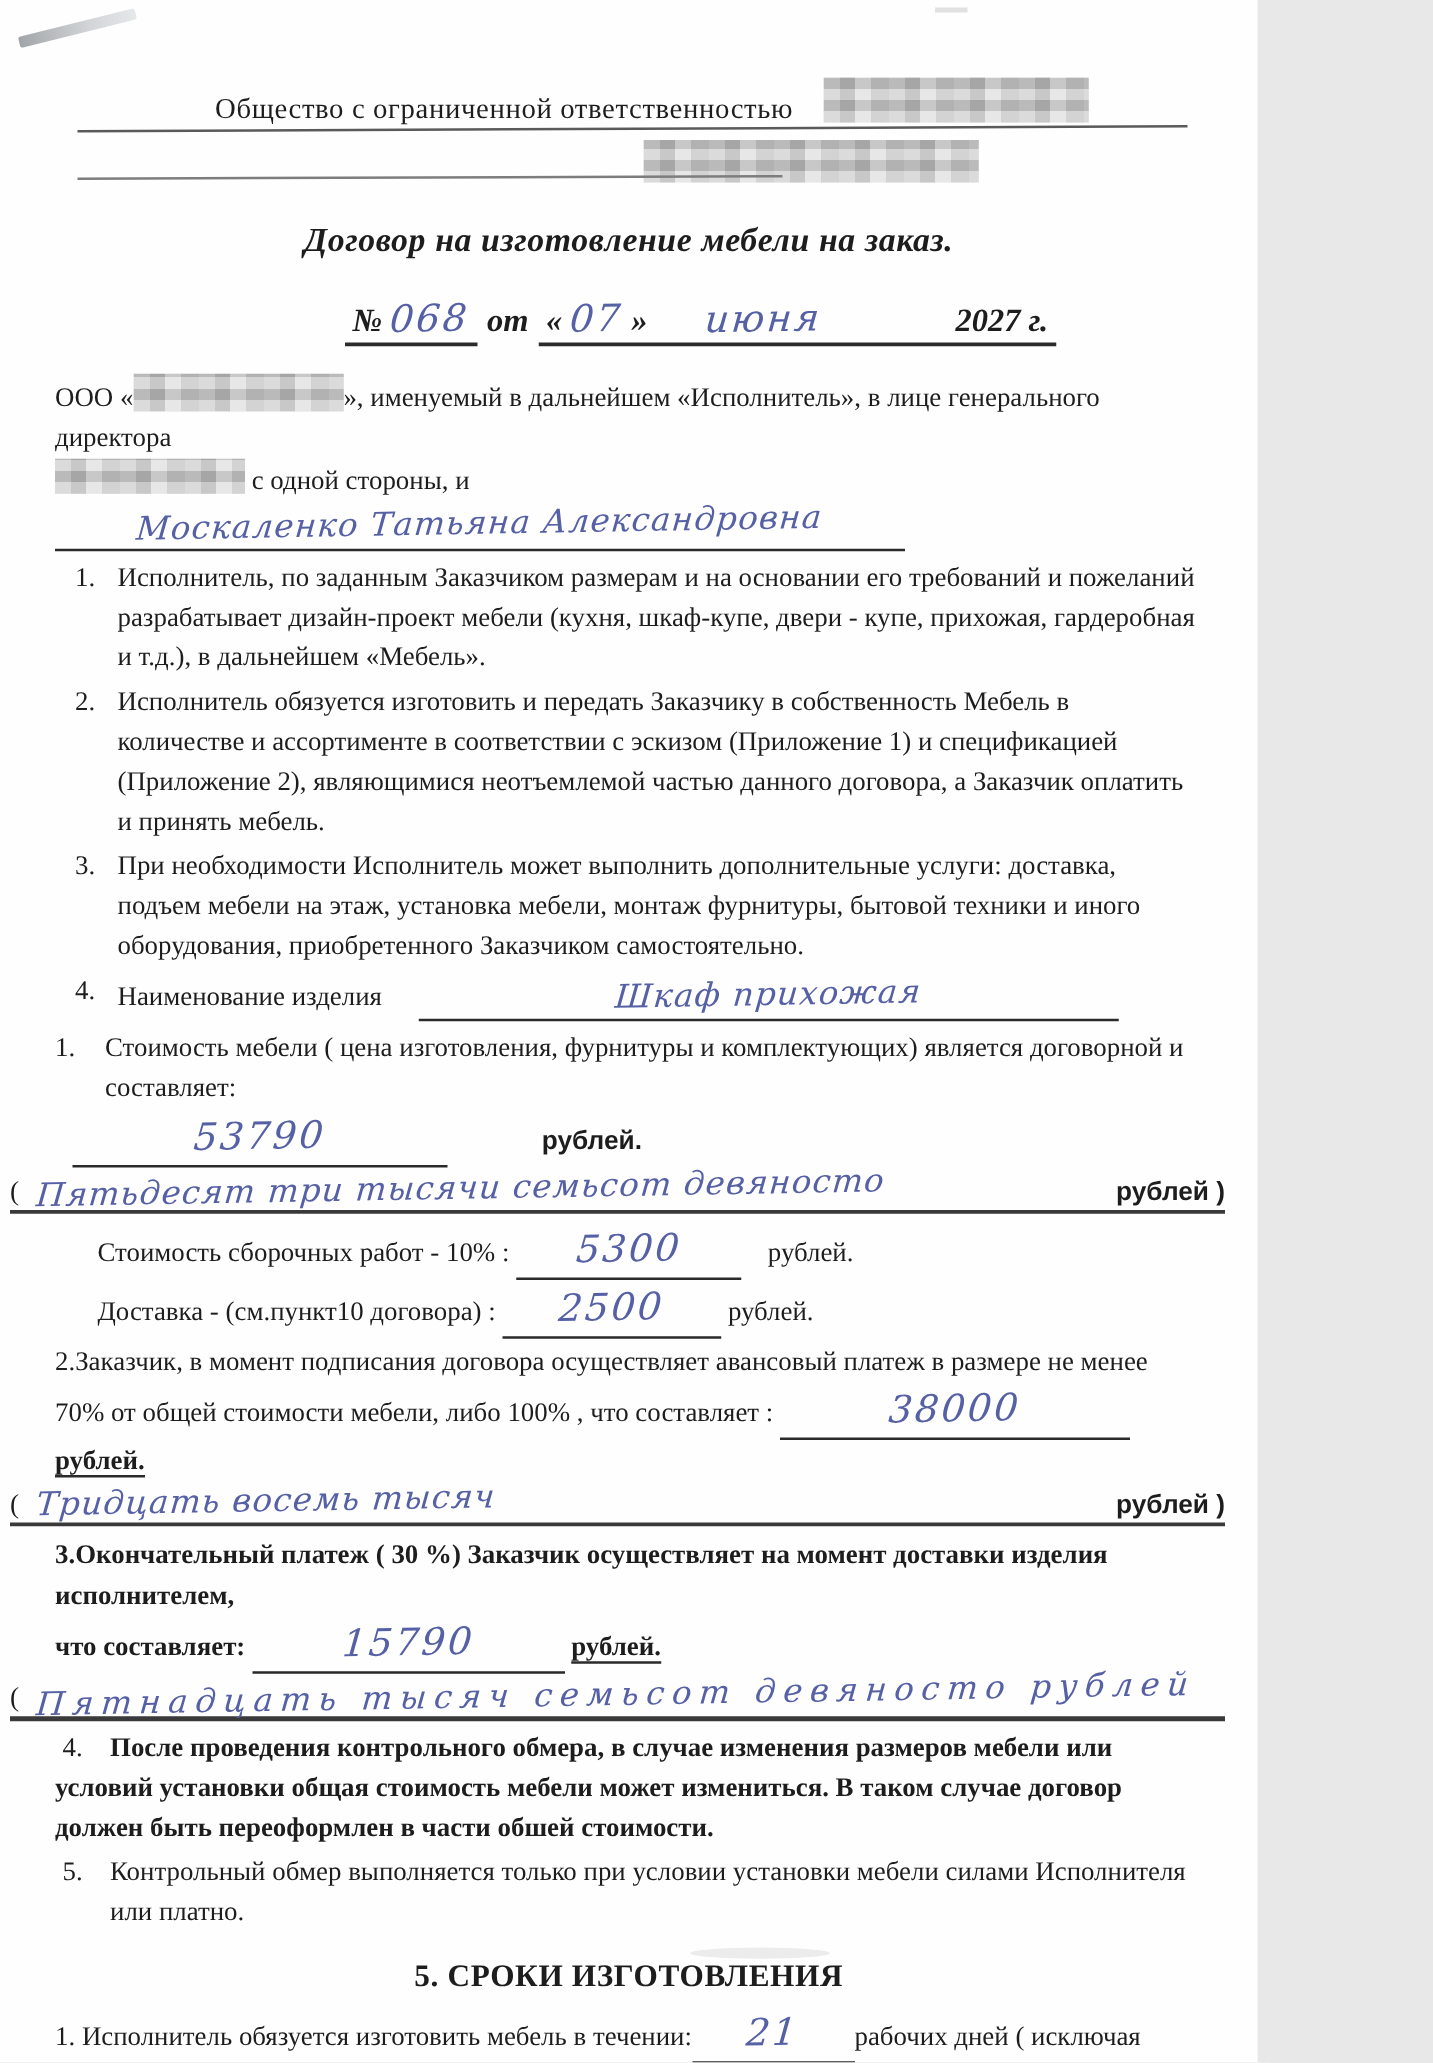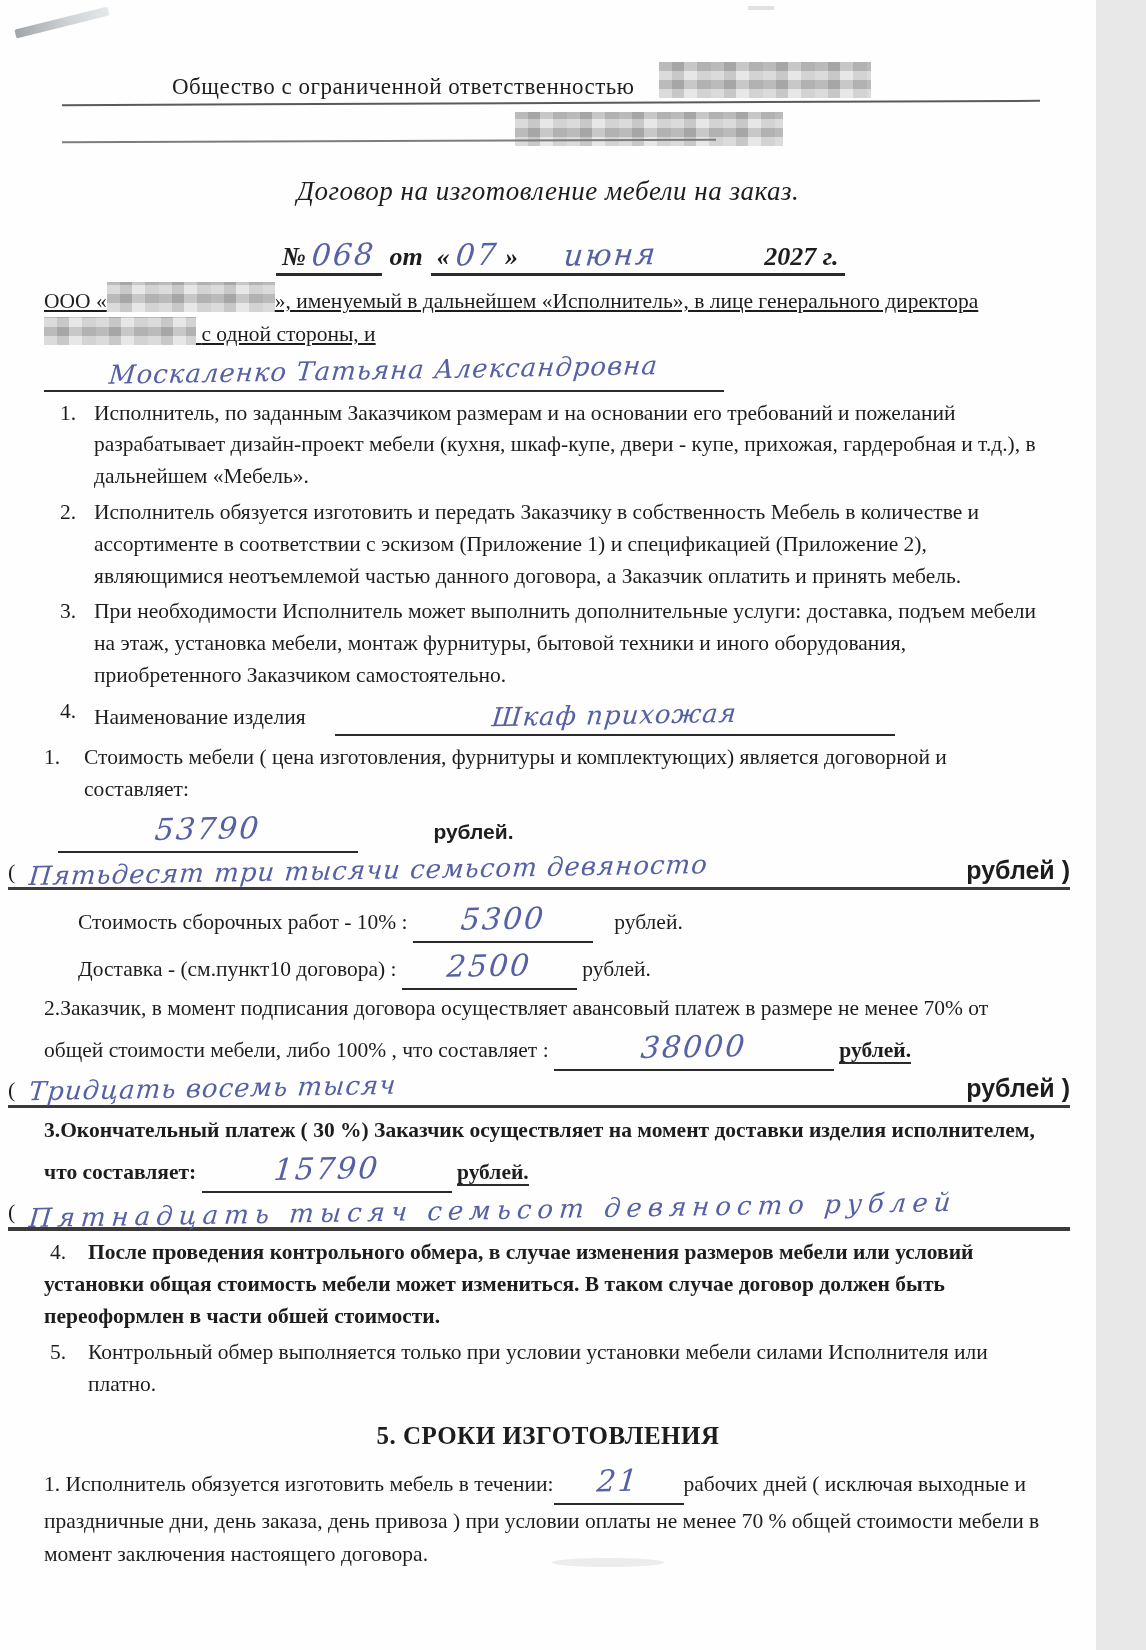--- a/index.html
+++ b/index.html
@@ -1,17 +1,17 @@
 <!DOCTYPE html>
 <html><head>
 <meta charset="utf-8">
 <style>
   html,body{margin:0;padding:0;background:#e8e8e8;}
   .sheet{
-    position:relative;width:1096px;height:1650px;background:#fefefe;
+    position:relative;width:1006px;height:1650px;background:#fefefe;
     font-family:"Liberation Serif",serif;color:#1d1d1d;overflow:hidden;
     box-sizing:border-box;
   }
   
   .artifact-tl{position:absolute;left:14px;top:18px;width:96px;height:9px;
     background:linear-gradient(90deg,#8a8f94,#c7cbce 60%,#dfe2e4);
     transform:rotate(-14deg);border-radius:2px;opacity:.8;}
   .artifact-tc{position:absolute;left:748px;top:6px;width:26px;height:4px;background:#d9d9d9;opacity:.8;}
   .artifact-bottom{position:absolute;left:552px;top:1558px;width:112px;height:9px;background:#ececec;border-radius:50%;}
   
@@ -21,41 +21,41 @@
       repeating-linear-gradient(0deg, rgba(255,255,255,.28) 0 9px, rgba(120,120,120,.22) 9px 18px),
       repeating-linear-gradient(90deg,#cdcdcd 0 13px,#b3b3b3 13px 25px,#dedede 25px 38px,#c2c2c2 38px 52px);
   }
   
   .org-line{padding:62px 0 0 172px;font-size:23px;letter-spacing:.5px;}
   .rule{height:0;border-bottom:2px solid #5a5a5a;}
   .rule1{margin:2px 56px 0 62px;transform:rotate(-.25deg);}
   .org-line2{margin:8px 0 0 515px;}
   .rule2{margin:-6px 380px 0 62px;transform:rotate(-.2deg);border-color:#7d7d7d;}
   
-  .doc-title{margin-top:34px;text-align:center;font-size:27px;font-weight:normal;font-style:italic;letter-spacing:.5px;}
+  .doc-title{margin-top:34px;text-align:center;font-size:27px;font-weight:bold;font-style:italic;letter-spacing:.5px;}
   
   .num-line{margin:30px 0 0 276px;font-size:26px;font-style:italic;font-weight:bold;white-space:nowrap;}
   .num-line .seg{display:inline-block;border-bottom:3px solid #2b2b2b;padding:0 6px 1px 6px;}
   .num-line .gap{display:inline-block;padding:0 8px;}
   .hw{font-family:"DejaVu Serif",serif;font-style:italic;color:#5560a5;display:inline-block;transform:rotate(-1deg) skewX(-6deg);font-weight:normal;}
   .hw-lg{font-size:30px;letter-spacing:2px;}
   .hw-md{font-size:26px;letter-spacing:1px;}
   
   .para{font-size:21.5px;line-height:1.5;margin:0 44px 0 44px;}
-  .intro{margin-top:6px;text-decoration:underline;}
+  .intro{margin-top:22px;}
   .blank{display:inline-block;border-bottom:2px solid #2a2a2a;text-align:center;}
   .sec-head{text-align:center;font-size:25px;font-weight:bold;letter-spacing:.5px;}
   .olist{margin:6px 44px 0 44px;}
   .oitem{display:flex;font-size:21.5px;line-height:1.48;margin-top:4px;}
   .oitem .n{flex:0 0 50px;padding-left:16px;box-sizing:border-box;}
   .oitem .t{flex:1;}
   .money-row{font-size:21.5px;line-height:1.5;margin:0 44px;}
   .paren-row{display:flex;align-items:flex-end;border-bottom:3px solid #3a3a3a;margin:2px 26px 6px 8px;font-size:22px;padding-bottom:2px;}
   .paren-row .mid{flex:1;padding-left:14px;}
-  .paren-row .rub{font-weight:bold;white-space:nowrap;font-family:"Liberation Sans",sans-serif;font-size:25px;}
+  .paren-row .rub{font-weight:bold;white-space:nowrap;font-family:"Liberation Sans",sans-serif;font-size:21px;}
   .indent1{margin-left:78px;}
   .bold{font-weight:bold;}
 </style>
 </head>
 <body>
 
 <div class="sheet">
   <div class="artifact-tl"></div>
   <div class="artifact-tc"></div>
 

